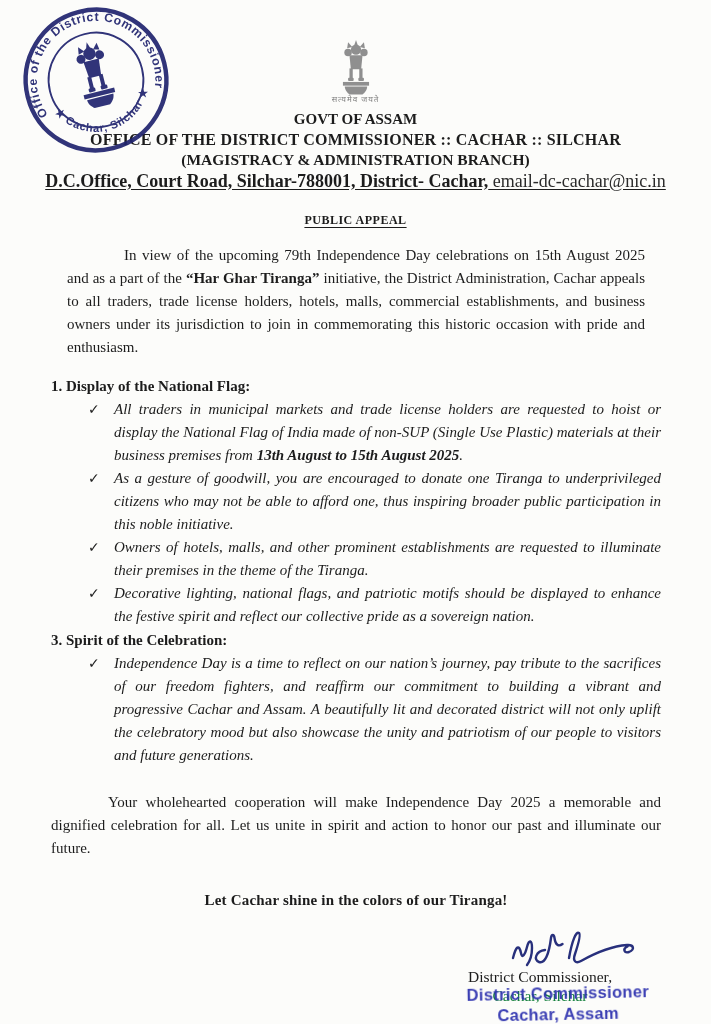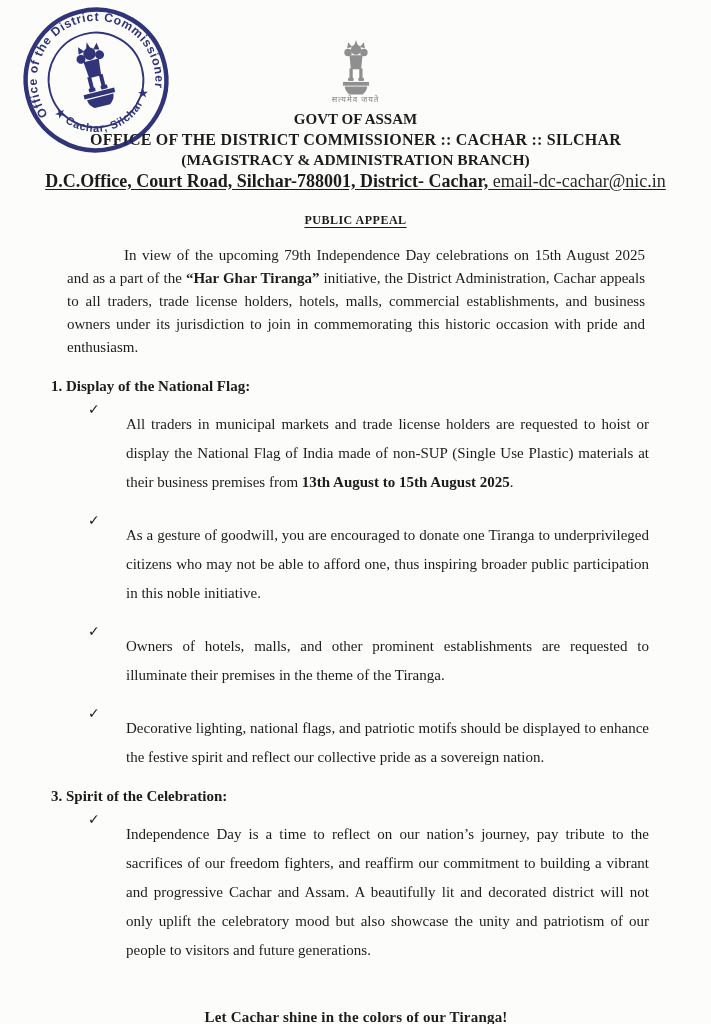--- a/index.html
+++ b/index.html
@@ -41,21 +41,21 @@
     margin:13px 50px 0 51px;
     font-size:15px;line-height:23px;text-align:justify;
   }
   .para{text-indent:57px;margin:16px;}
   .sec-head{font-weight:bold;margin:1px 0 0 0;line-height:23px;}
   .bullet{display:flex;margin:0 0 0 37px;}
   .check{
     flex:0 0 26px;font-family:"DejaVu Sans",sans-serif;
     font-size:14px;line-height:23px;color:#222;
   }
-  .btext{flex:1;margin:12px;text-align:justify;line-height:29px;}
+  .btext{flex:1;margin:0;text-align:justify;line-height:23px;font-style:italic;}
   .closing{text-indent:57px;margin:24px 0 0 0;}
   .slogan{
     text-align:center;font-weight:bold;font-size:15px;
     margin-top:29px;letter-spacing:.2px;
   }
   
   .sig-block{
     width:270px;margin:4px 36px 0 auto;
     text-align:center;position:relative;
   }
@@ -157,20 +157,21 @@
       <span class="check">✓</span>
       <p class="btext"><span>Decorative lighting, national flags, and patriotic motifs should be displayed to enhance the festive spirit and reflect our collective pride as a sovereign nation.</span><b></b><span></span></p>
     </div>
 
     <p class="sec-head">3. Spirit of the Celebration:</p>
     <div class="bullet">
       <span class="check">✓</span>
       <p class="btext"><span>Independence Day is a time to reflect on our nation’s journey, pay tribute to the sacrifices of our freedom fighters, and reaffirm our commitment to building a vibrant and progressive Cachar and Assam. A beautifully lit and decorated district will not only uplift the celebratory mood but also showcase the unity and patriotism of our people to visitors and future generations.</span><b></b><span></span></p>
     </div>
 
+    <p class="para closing">Your wholehearted cooperation will make Independence Day 2025 a memorable and dignified celebration for all. Let us unite in spirit and action to honor our past and illuminate our future.</p>
 
     <div class="slogan">Let Cachar shine in the colors of our Tiranga!</div>
   </div>
 
   <div class="sig-block">
     <svg class="sig-scribble" viewBox="0 0 150 52">
       <g fill="none" stroke="#28307c" stroke-width="2.4" stroke-linecap="round" stroke-linejoin="round">
         <path d="M8,42 c3,-12 6,-14 8,-5 c1,6 4,2 6,-6 c2,-8 5,-7 5,1 c0,6 -2,13 -5,17"></path>
         <path d="M40,34 c-9,1 -12,10 -6,12 c6,2 10,-8 12,-24 c0.5,-4 3,-4 3.5,0 c1,7 4,9 8,6"></path>
         <path d="M64,42 c3,-17 7,-27 10,-25 c2,1.5 -1,12 -4,21 c-2.5,7 0.5,10 6,7 c16,-9 32,-15 46,-16 c7,-0.5 8,4.5 2,7 c-4.5,1.5 -7,-3 -1.5,-5.5"></path>

